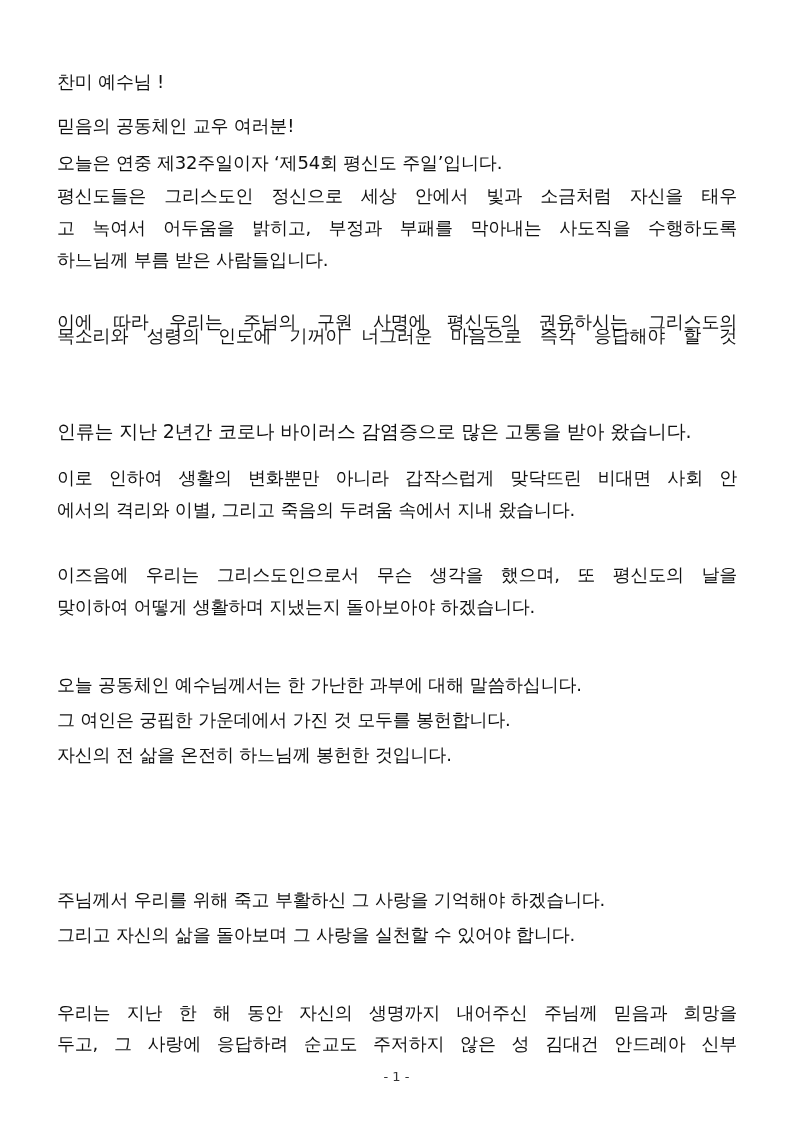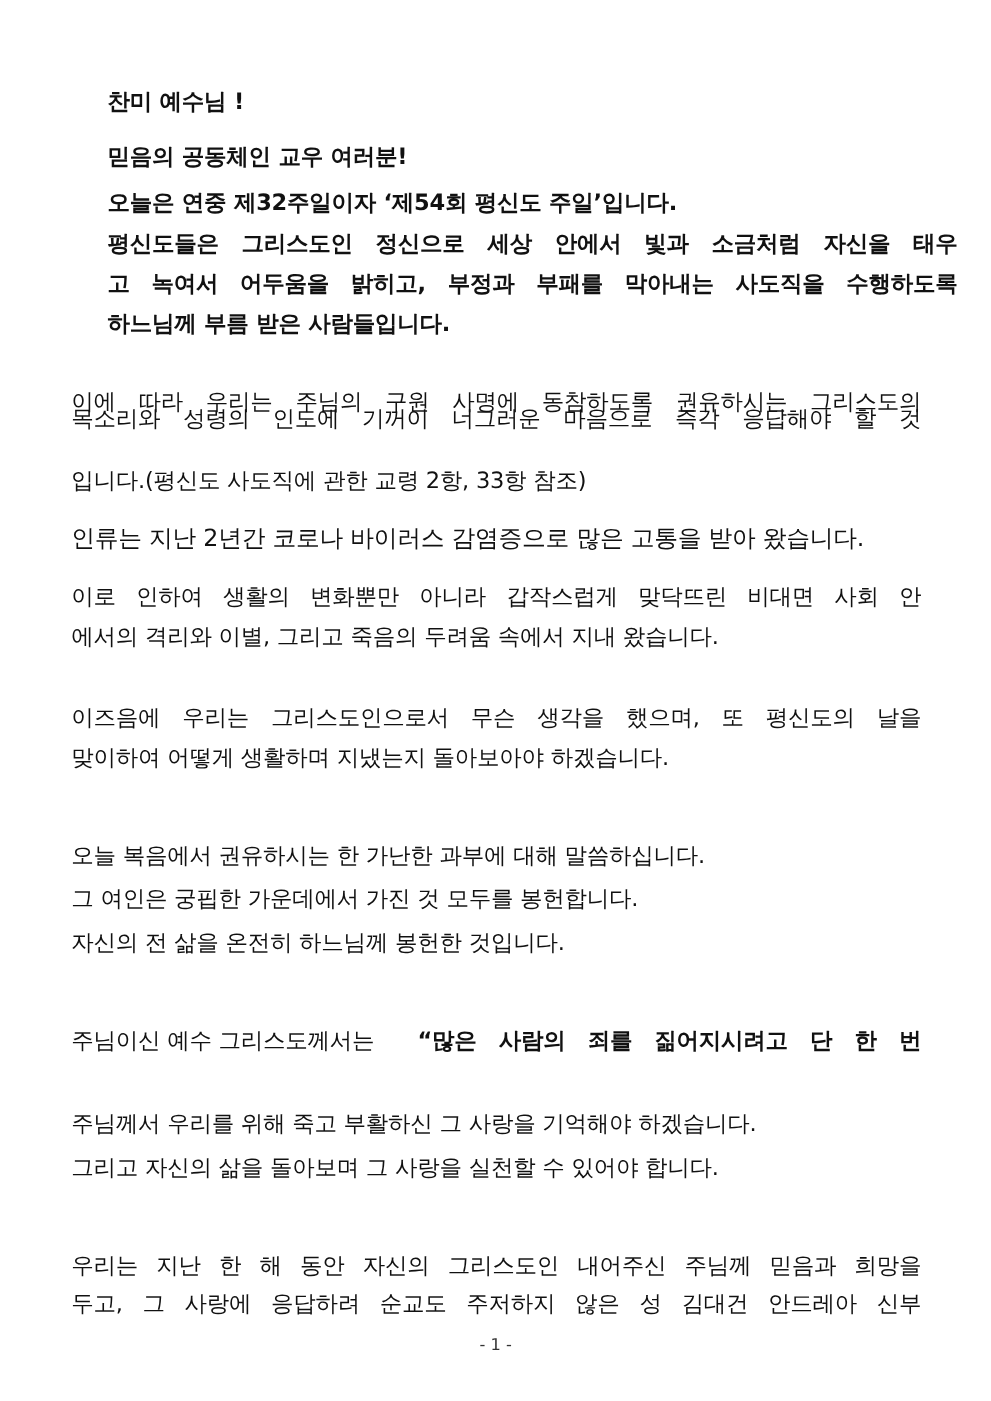--- a/index.html
+++ b/index.html
@@ -2,54 +2,49 @@
 <html><head>
 <meta charset="utf-8">
 <style>
   html, body { margin: 0; padding: 0; background: #ffffff; }
   body { width: 793px; height: 1121px; position: relative; overflow: hidden;
          font-family: "DejaVu Sans", "Liberation Sans", sans-serif; color: #111; }
   .page { position: absolute; left: 0; top: 0; width: 793px; height: 1121px; }
   .line { position: absolute; left: 57px; width: 680px; font-size: 18px; line-height: 24px;
           white-space: nowrap; letter-spacing: -0.2px; }
   .just { text-align: justify; text-align-last: justify; white-space: normal; }
-  .bold { font-weight: bold; margin-left: 29px; }
+  .bold { font-weight: normal; }
   .pagenum { position: absolute; left: 0; width: 793px; text-align: center; top: 1069px;
              font-size: 13px; color: #333; }
 </style>
 </head>
 <body>
 
 <div class="page">
   <div class="line bold" style="top:70px">찬미 예수님 !</div>
   <div class="line bold" style="top:114px">믿음의 공동체인 교우 여러분!</div>
   <div class="line bold" style="top:151px">오늘은 연중 제32주일이자 ‘제54회 평신도 주일’입니다.</div>
   <div class="line bold just" style="top:184px">평신도들은 그리스도인 정신으로 세상 안에서 빛과 소금처럼 자신을 태우</div>
   <div class="line bold just" style="top:216px">고 녹여서 어두움을 밝히고, 부정과 부패를 막아내는 사도직을 수행하도록</div>
   <div class="line bold" style="top:248px">하느님께 부름 받은 사람들입니다.</div>
 
-  <div class="line just" style="top:310px">이에 따라 우리는 주님의 구원 사명에 동참하도록 권유하시는 그리스도의</div>
+  <div class="line just" style="top:310px">이에 따라 우리는 주님의 구원 사명에 평신도의 권유하시는 그리스도의</div>
   <div class="line just" style="top:324px">목소리와 성령의 인도에 기꺼이 너그러운 마음으로 즉각 응답해야 할 것</div>
-  <div class="line" style="top:373px">입니다.(평신도 사도직에 관한 교령 2항, 33항 참조)</div>
 
   <div class="line" style="top:419px; font-size:19px">인류는 지난 2년간 코로나 바이러스 감염증으로 많은 고통을 받아 왔습니다.</div>
   <div class="line just" style="top:466px">이로 인하여 생활의 변화뿐만 아니라 갑작스럽게 맞닥뜨린 비대면 사회 안</div>
   <div class="line" style="top:498px">에서의 격리와 이별, 그리고 죽음의 두려움 속에서 지내 왔습니다.</div>
 
   <div class="line just" style="top:563px">이즈음에 우리는 그리스도인으로서 무슨 생각을 했으며, 또 평신도의 날을</div>
   <div class="line" style="top:595px">맞이하여 어떻게 생활하며 지냈는지 돌아보아야 하겠습니다.</div>
 
-  <div class="line" style="top:673px">오늘 복음에서 권유하시는 한 가난한 과부에 대해 말씀하십니다.</div>
+  <div class="line" style="top:673px">오늘 공동체인 예수님께서는 한 가난한 과부에 대해 말씀하십니다.</div>
   <div class="line" style="top:708px">그 여인은 궁핍한 가운데에서 가진 것 모두를 봉헌합니다.</div>
   <div class="line" style="top:743px">자신의 전 삶을 온전히 하느님께 봉헌한 것입니다.</div>
 
-  <div class="line" style="top:821px; display:flex; justify-content:space-between">
-    <span style="white-space:pre">주님이신 예수 그리스도께서는 </span>
-    <span class="bold" style="flex:1; text-align:justify; text-align-last:justify; white-space:normal">“많은 사람의 죄를 짊어지시려고 단 한 번</span>
-  </div>
   <div class="line" style="top:888px">주님께서 우리를 위해 죽고 부활하신 그 사랑을 기억해야 하겠습니다.</div>
   <div class="line" style="top:923px">그리고 자신의 삶을 돌아보며 그 사랑을 실천할 수 있어야 합니다.</div>
 
-  <div class="line just" style="top:1001px">우리는 지난 한 해 동안 자신의 그리스도인 내어주신 주님께 믿음과 희망을</div>
+  <div class="line just" style="top:1001px">우리는 지난 한 해 동안 자신의 생명까지 내어주신 주님께 믿음과 희망을</div>
   <div class="line just" style="top:1032px">두고, 그 사랑에 응답하려 순교도 주저하지 않은 성 김대건 안드레아 신부</div>
 
   <div class="pagenum">- 1 -</div>
 </div>
 
 </body></html>

